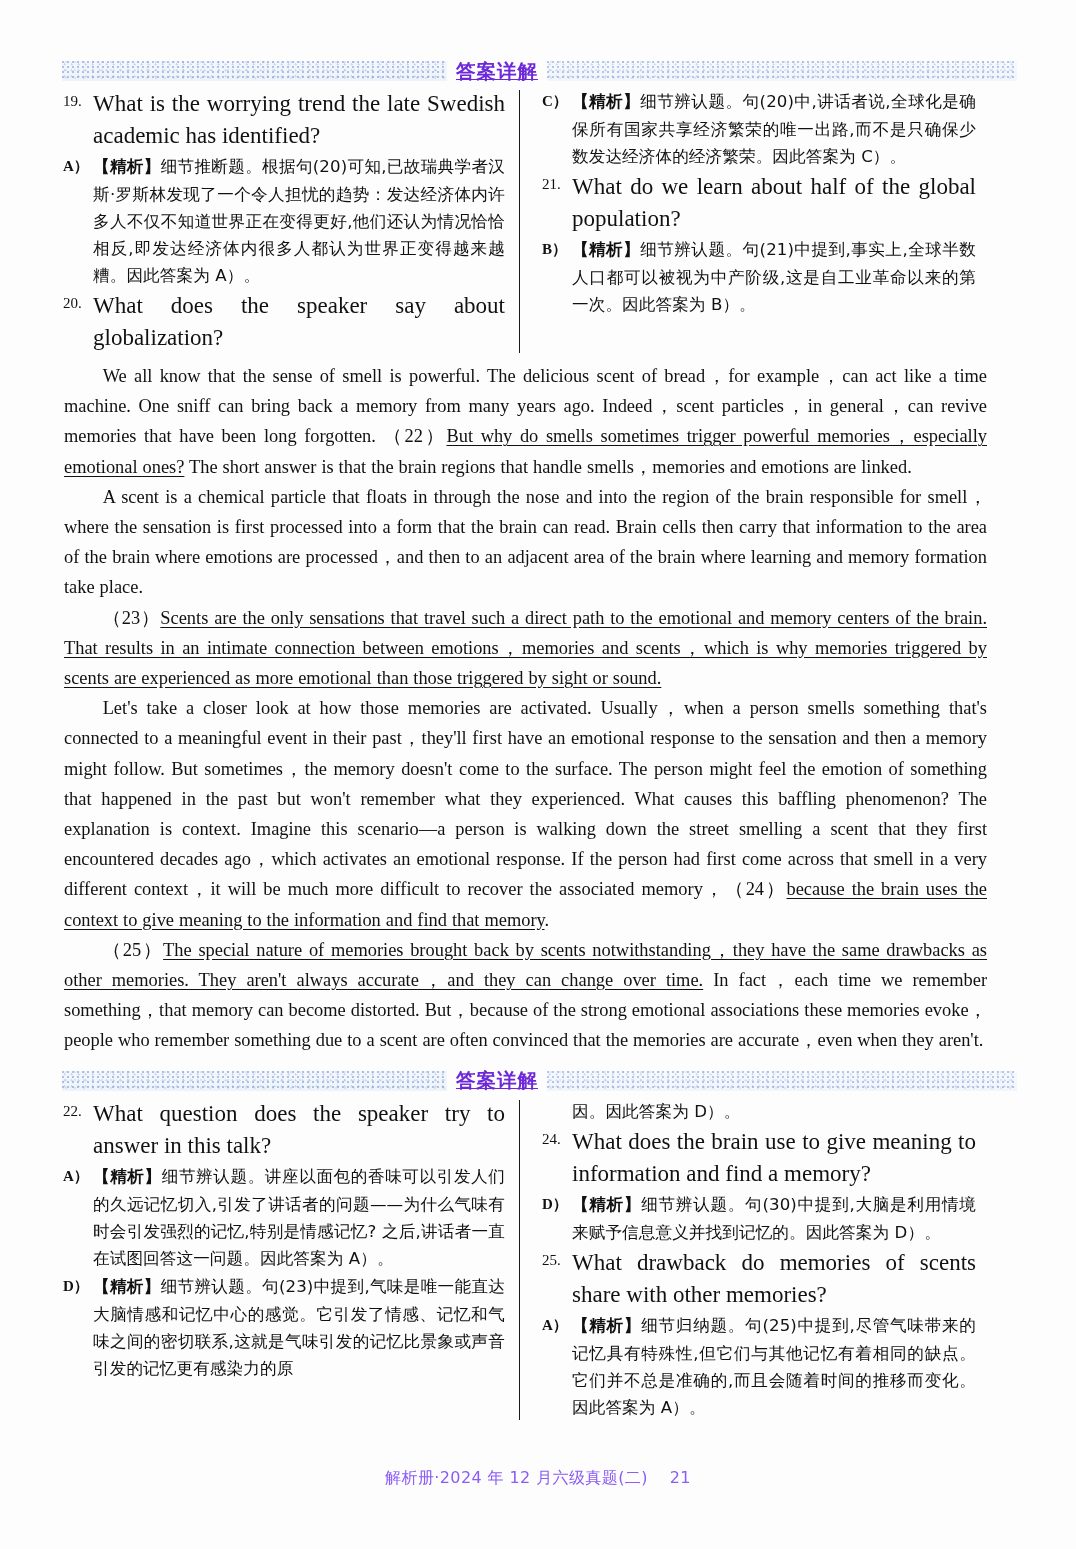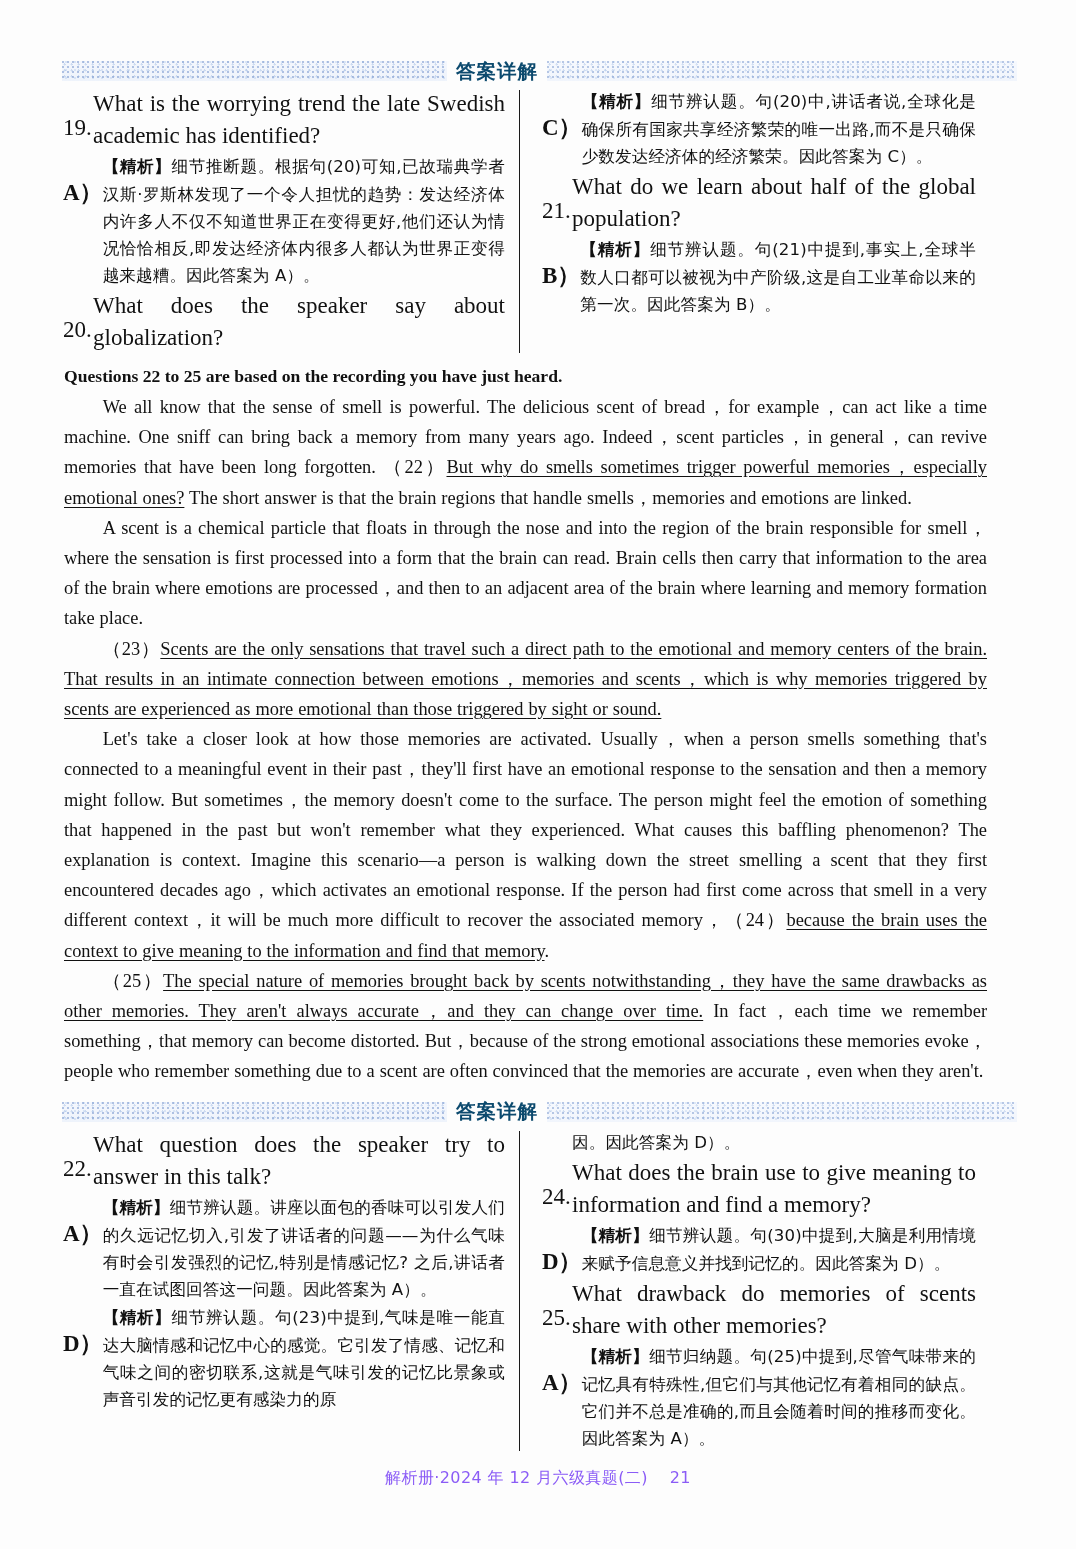--- a/index.html
+++ b/index.html
@@ -50,22 +50,23 @@
       radial-gradient(circle at 4px 1px, rgba(175,200,235,0.36) 0.9px, transparent 1.1px) 0 0/9px 8px,
       linear-gradient(#f6f9fe, #f1f5fc);
   }
   .banner .banner-title {
     flex: 0 0 auto;
     padding: 0 9px;
     font-family: "DejaVu Sans", "Liberation Sans", sans-serif;
     font-weight: bold;
     font-size: 19.5px;
     letter-spacing: 1px;
-    color: #0c4a6e;
+    color: #6d28d9;
     white-space: nowrap;
+    text-decoration: underline;
   }
 
   
   .qa-cols {
     display: flex;
     position: relative;
     padding: 0 1px;
   }
   .qa-col {
     width: 456px;
@@ -81,24 +82,23 @@
   }
 
   .qitem {
     display: flex;
     align-items: flex-start;
     margin-bottom: 1px;
   }
   .qitem .marker {
     flex: 0 0 auto;
     min-width: 30px;
-    font-size: 23px;
+    font-size: 15px;
     line-height: 27px;
     white-space: nowrap;
-    margin-top: 26px;
   }
   .qitem .marker.bold {
     font-weight: bold;
   }
   .qitem .qbody {
     flex: 1 1 auto;
     font-size: 23px;
     line-height: 32px;
   }
   .qbody.eng {
@@ -201,21 +201,20 @@
             <div class="qbody eng stretch">What do we learn about half of the global population?</div>
           </div>
           <div class="qitem">
             <div class="marker bold">B）</div>
             <div class="qbody cn"><b>【精析】</b><span>细节辨认题。句(21)中提到,事实上,全球半数人口都可以被视为中产阶级,这是自工业革命以来的第一次。因此答案为 B）。</span></div>
           </div>
         </div>
     </div>
 
     <div class="passage">
-      <div class="ptitle">Questions 22 to 25 are based on the recording you have just heard.</div>
       <div id="passage-body">
           <p><span>We all know that the sense of smell is powerful. The delicious scent of bread，for example，can act like a time machine. One sniff can bring back a memory from many years ago. Indeed，scent particles，in general，can revive memories that have been long forgotten. （22）</span><span class="u">But why do smells sometimes trigger powerful memories，especially emotional ones?</span><span> The short answer is that the brain regions that handle smells，memories and emotions are linked.</span></p>
           <p><span>A scent is a chemical particle that floats in through the nose and into the region of the brain responsible for smell，where the sensation is first processed into a form that the brain can read. Brain cells then carry that information to the area of the brain where emotions are processed，and then to an adjacent area of the brain where learning and memory formation take place.</span></p>
           <p><span>（23）</span><span class="u">Scents are the only sensations that travel such a direct path to the emotional and memory centers of the brain. That results in an intimate connection between emotions，memories and scents，which is why memories triggered by scents are experienced as more emotional than those triggered by sight or sound.</span></p>
           <p><span>Let's take a closer look at how those memories are activated. Usually，when a person smells something that's connected to a meaningful event in their past，they'll first have an emotional response to the sensation and then a memory might follow. But sometimes，the memory doesn't come to the surface. The person might feel the emotion of something that happened in the past but won't remember what they experienced. What causes this baffling phenomenon? The explanation is context. Imagine this scenario—a person is walking down the street smelling a scent that they first encountered decades ago，which activates an emotional response. If the person had first come across that smell in a very different context，it will be much more difficult to recover the associated memory，（24）</span><span class="u">because the brain uses the context to give meaning to the information and find that memory</span><span>.</span></p>
           <p><span>（25）</span><span class="u">The special nature of memories brought back by scents notwithstanding，they have the same drawbacks as other memories. They aren't always accurate，and they can change over time.</span><span> In fact，each time we remember something，that memory can become distorted. But，because of the strong emotional associations these memories evoke，people who remember something due to a scent are often convinced that the memories are accurate，even when they aren't.</span></p>
         </div>
     </div>
 
     <div class="banner block2">

